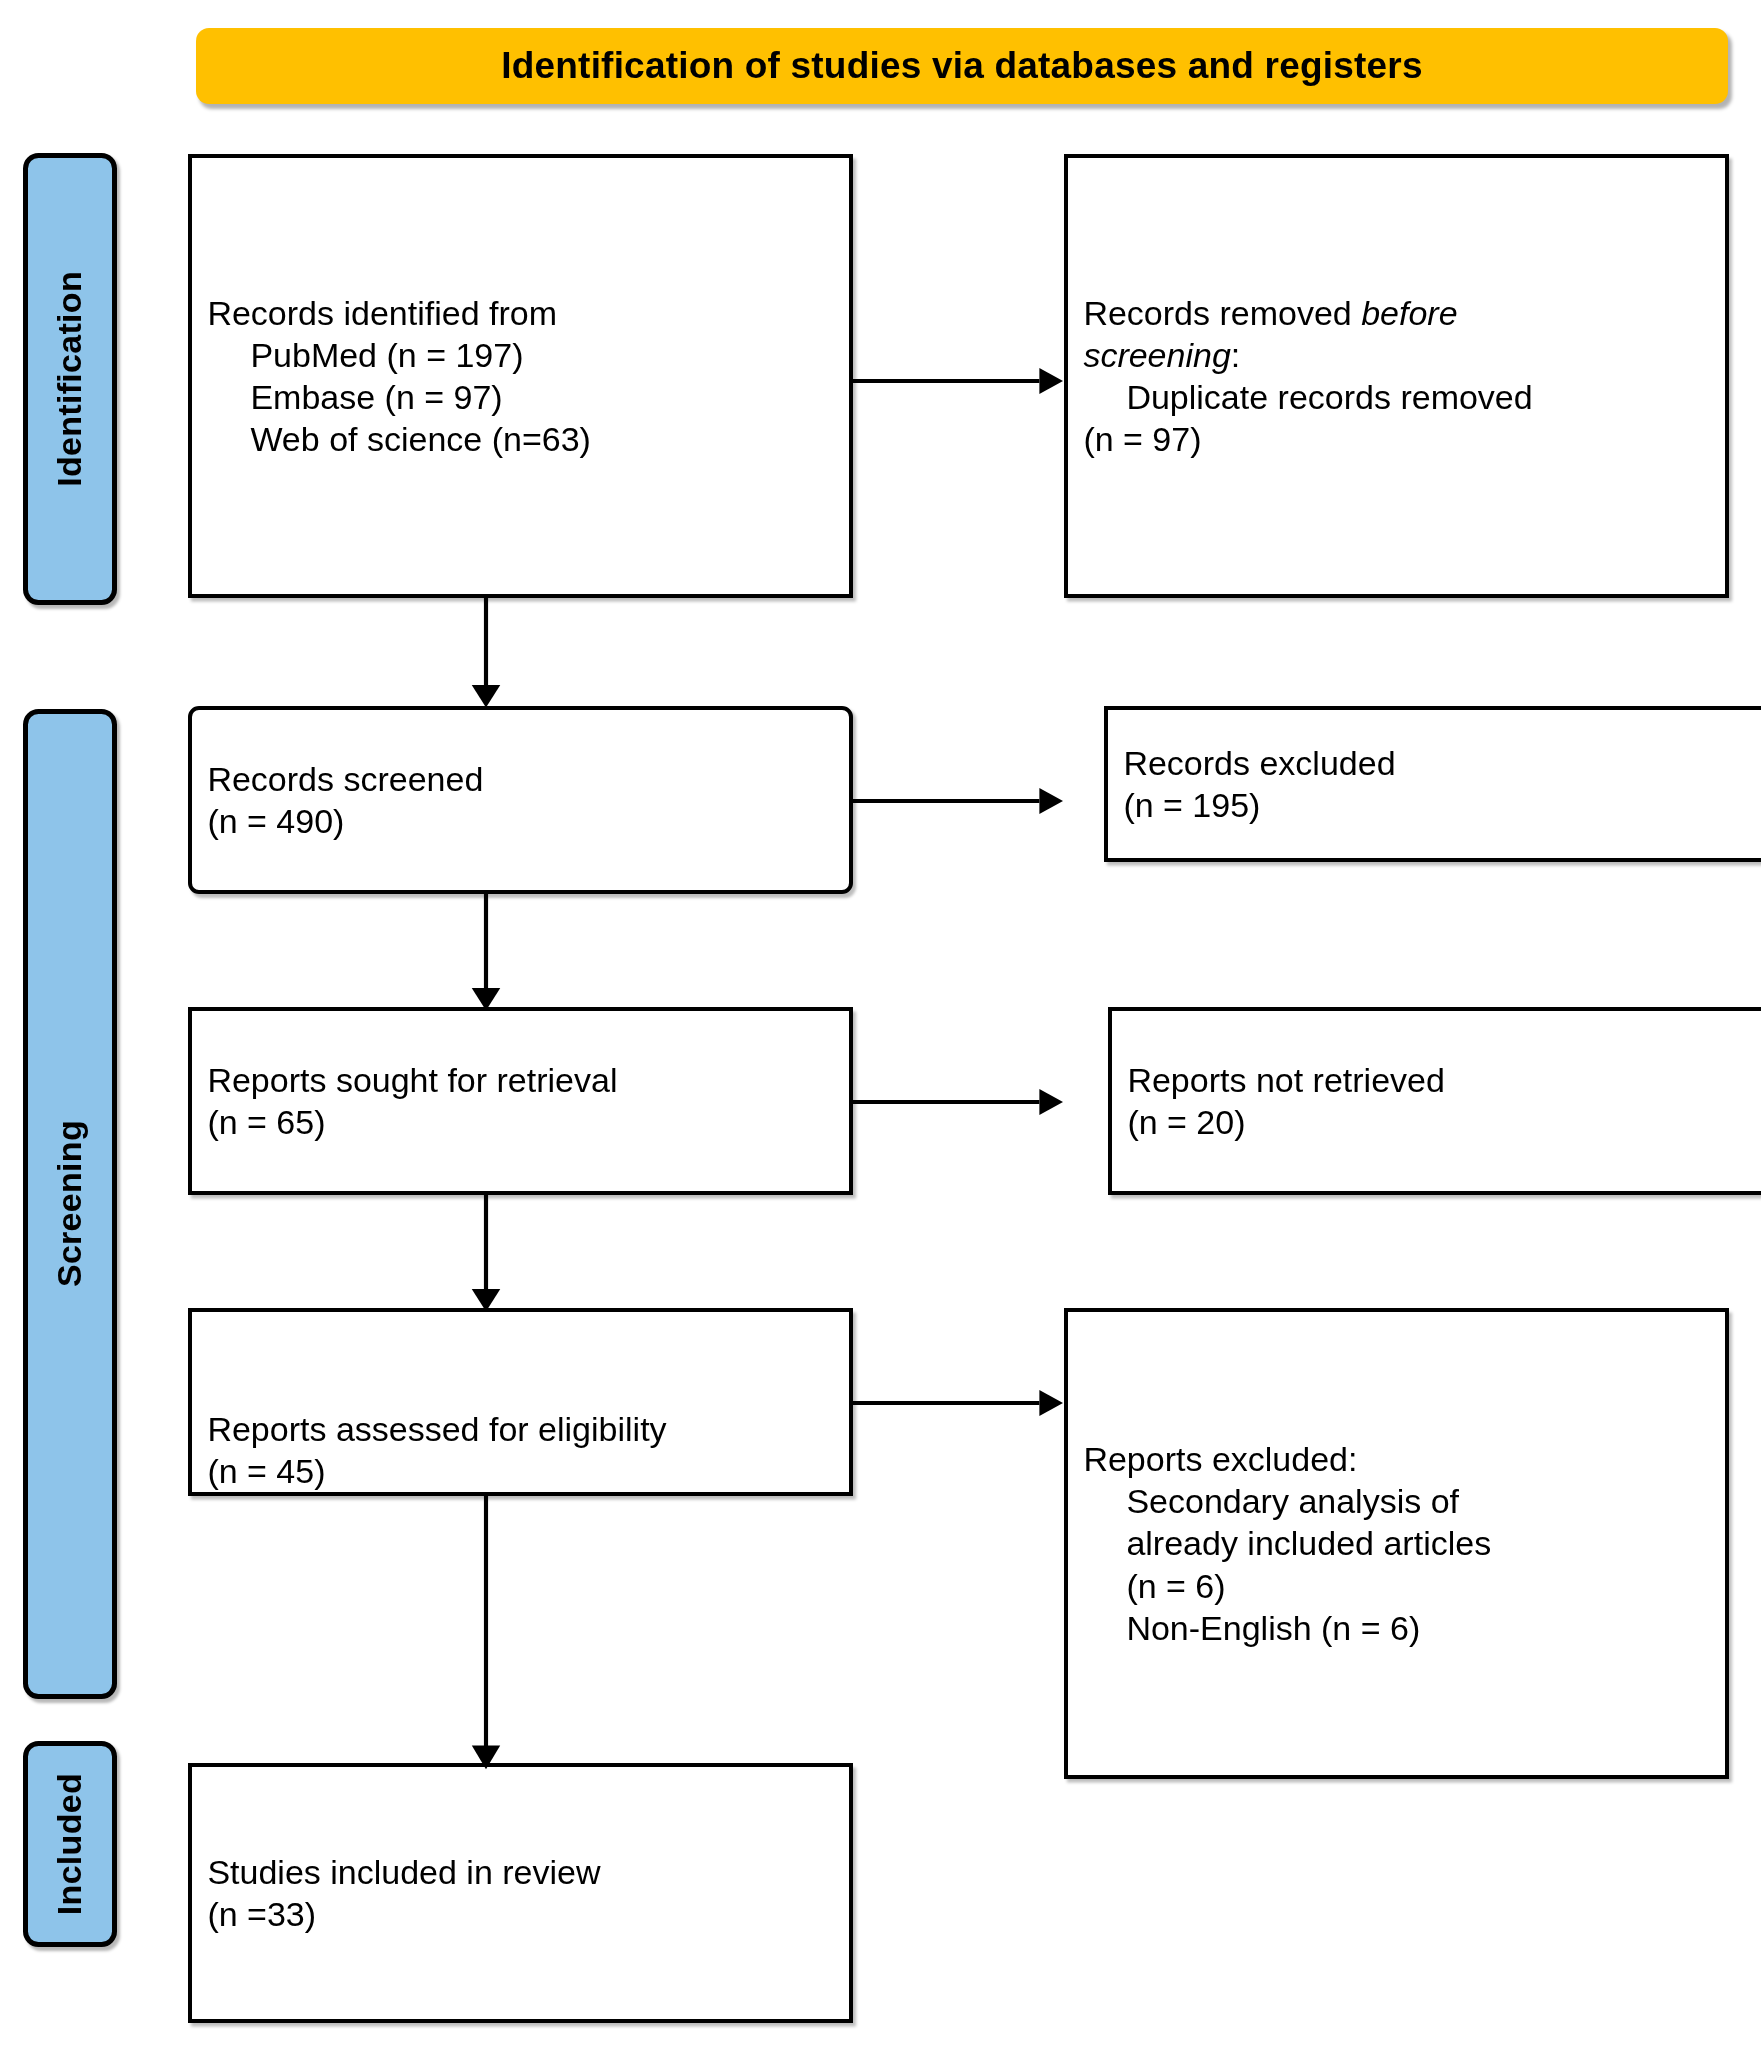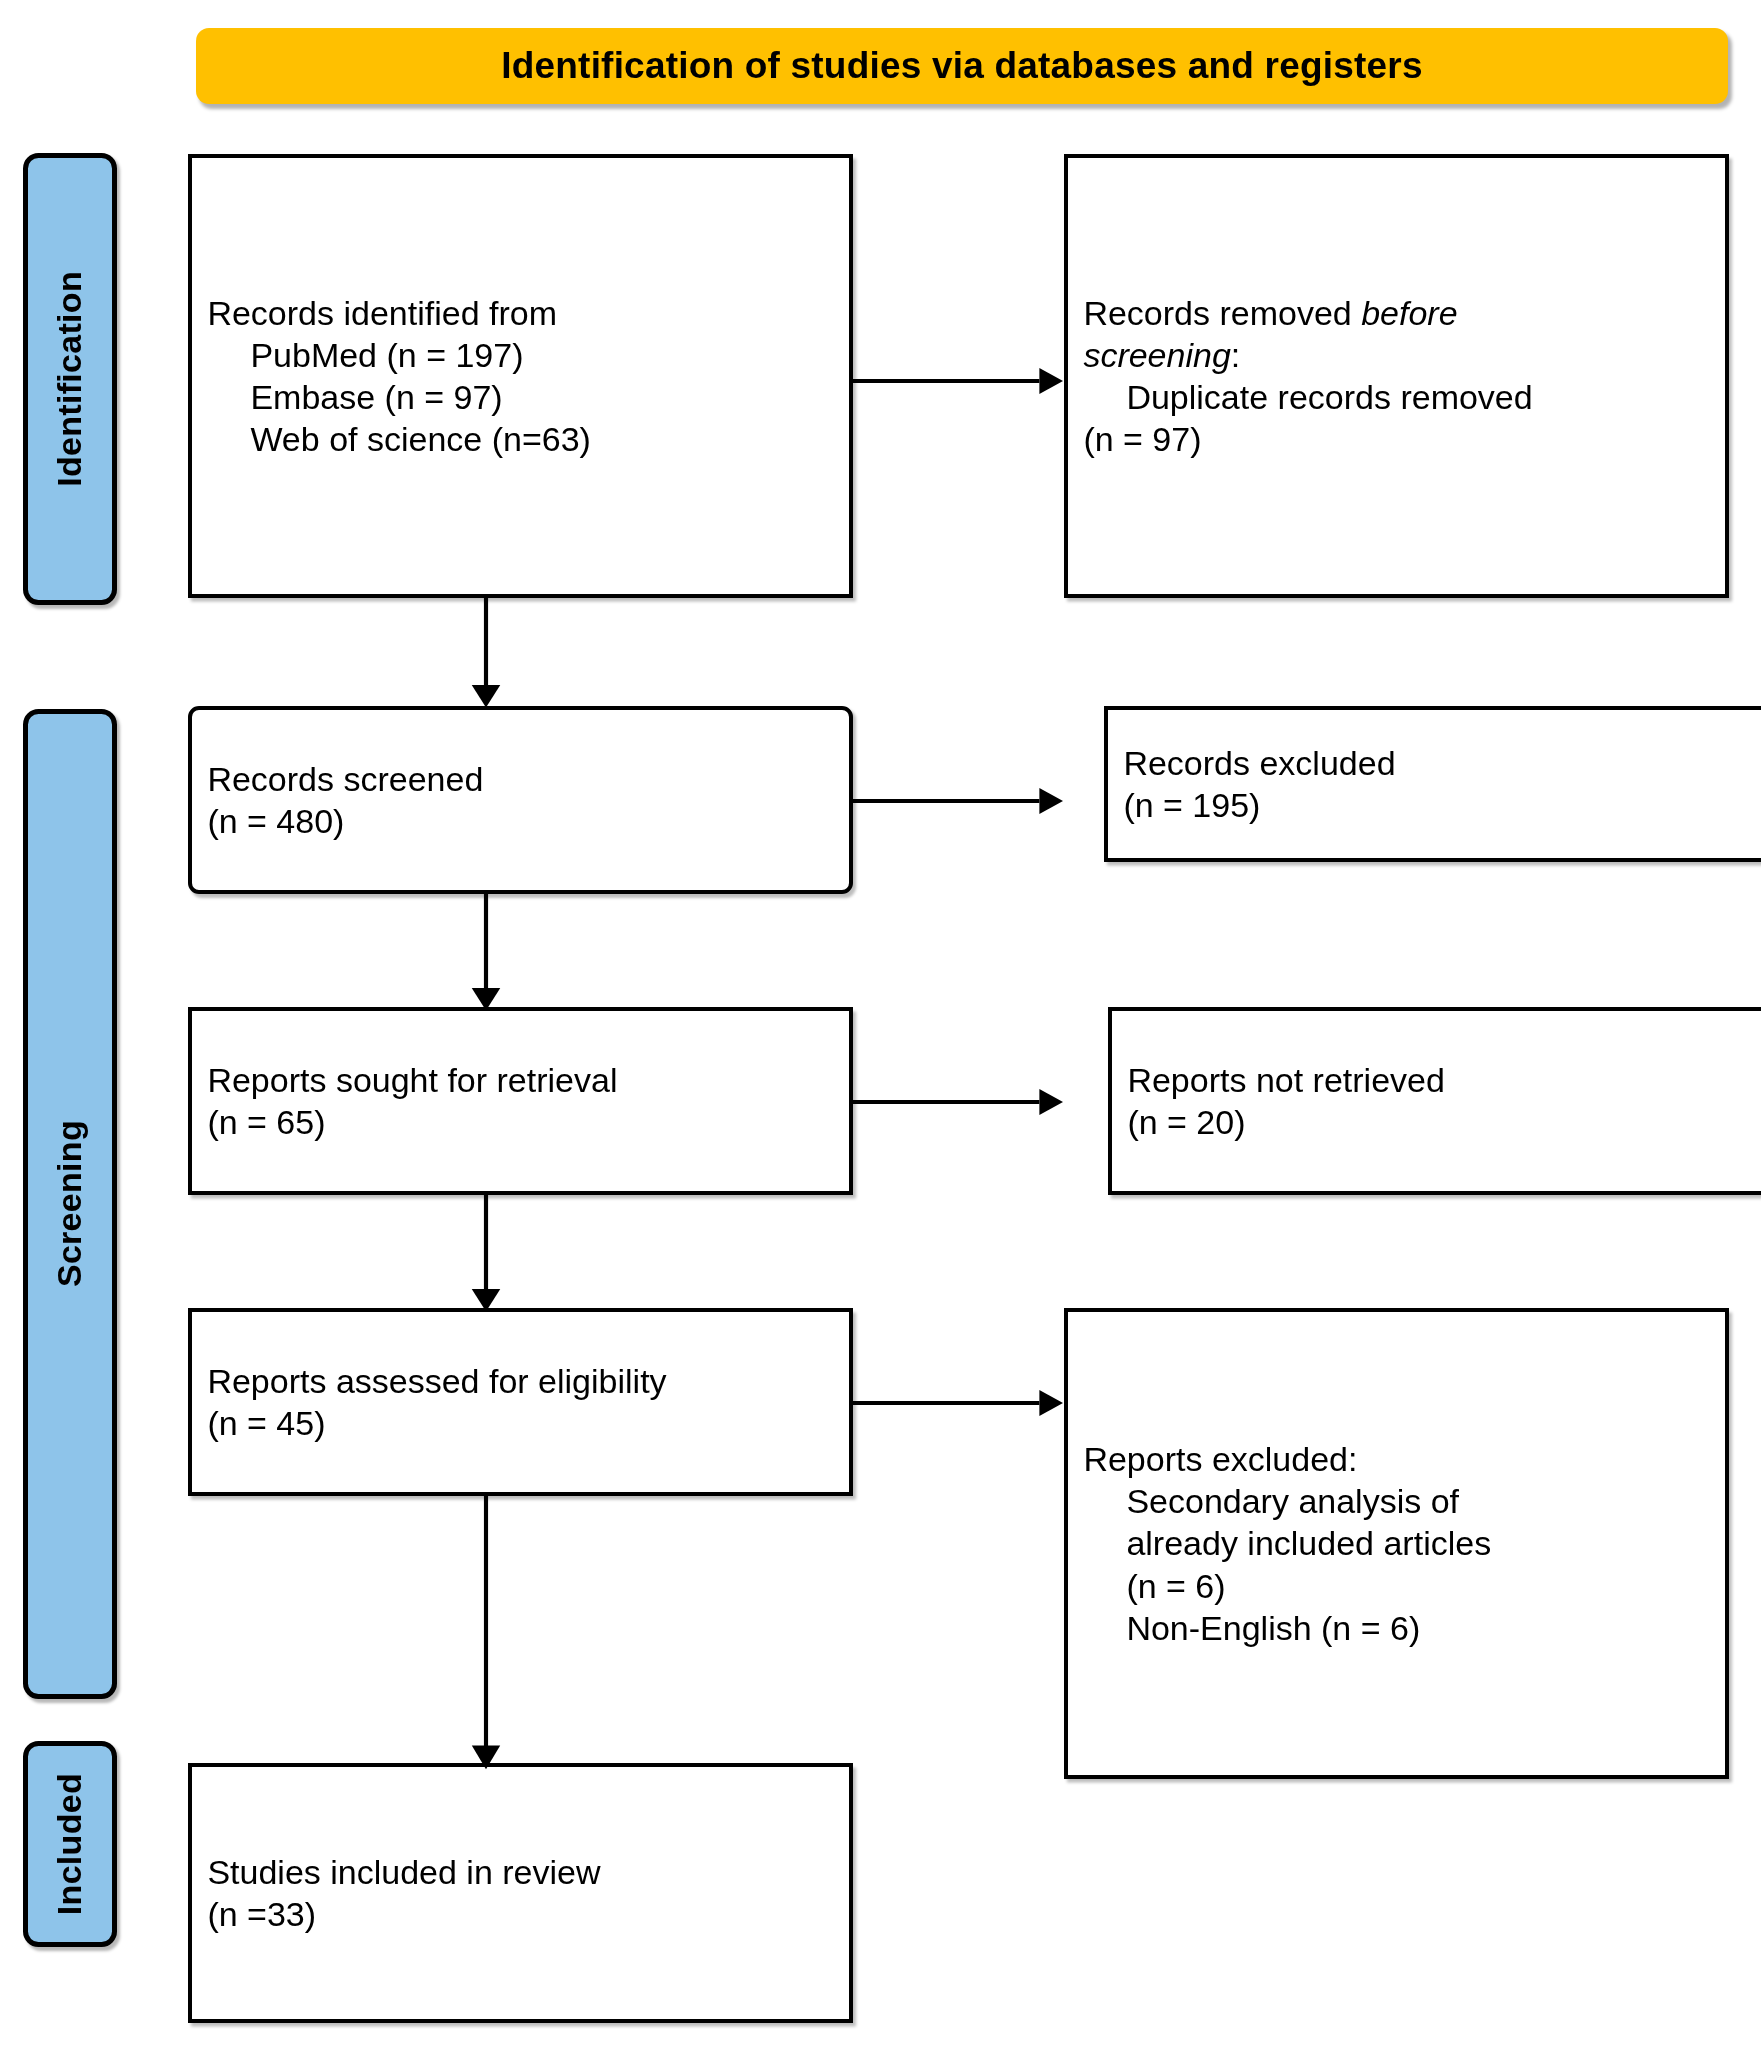--- a/index.html
+++ b/index.html
@@ -84,21 +84,21 @@
     padding: 0 15.4px;
     width: 100%;
   }
   .indent { padding-left: 43px; }
   .ital { font-style: italic; margin-top: 8px; }
 
   
   #box-identified  { left: 188px; top: 154px;  width: 665px; height: 444px; justify-content: flex-end; }
   #box-screened    { left: 188px; top: 706px; width: 665px; height: 188px; border-radius: 11px; }
   #box-sought      { left: 188px; top: 1007px; width: 665px; height: 188px; }
-  #box-assessed    { left: 188px; top: 1308px; width: 665px; height: 188px; }
+  #box-assessed    { left: 188px; top: 1308px; width: 665px; height: 188px; align-items: flex-end; }
   #box-included    { left: 188px; top: 1763px; width: 665px; height: 260px; }
 
   
   #box-removed     { left: 1064px; top: 154px;  width: 665px; height: 444px; }
   #box-excluded-r  { left: 1064px; top: 706px; width: 665px; height: 156px; margin-left: 40px; }
   #box-notretrieved{ left: 1064px; top: 1007px; width: 665px; height: 188px; margin-left: 44px; }
   #box-reports-exc { left: 1064px; top: 1308px; width: 665px; height: 471px; }
 
   
   .conn {
@@ -139,21 +139,21 @@
       <div><span>Records removed </span><span class="ital">before</span></div>
       <div><span class="ital">screening</span><span>:</span></div>
       <div class="indent">Duplicate records removed</div>
       <div>(n = 97)</div>
     </div>
   </div>
 
   <div class="box" id="box-screened">
     <div class="box-text">
       <div>Records screened</div>
-      <div>(n = 480)</div>
+      <div>(n = 490)</div>
     </div>
   </div>
 
   <div class="box" id="box-excluded-r">
     <div class="box-text">
       <div>Records excluded</div>
       <div>(n = 195)</div>
     </div>
   </div>
 

